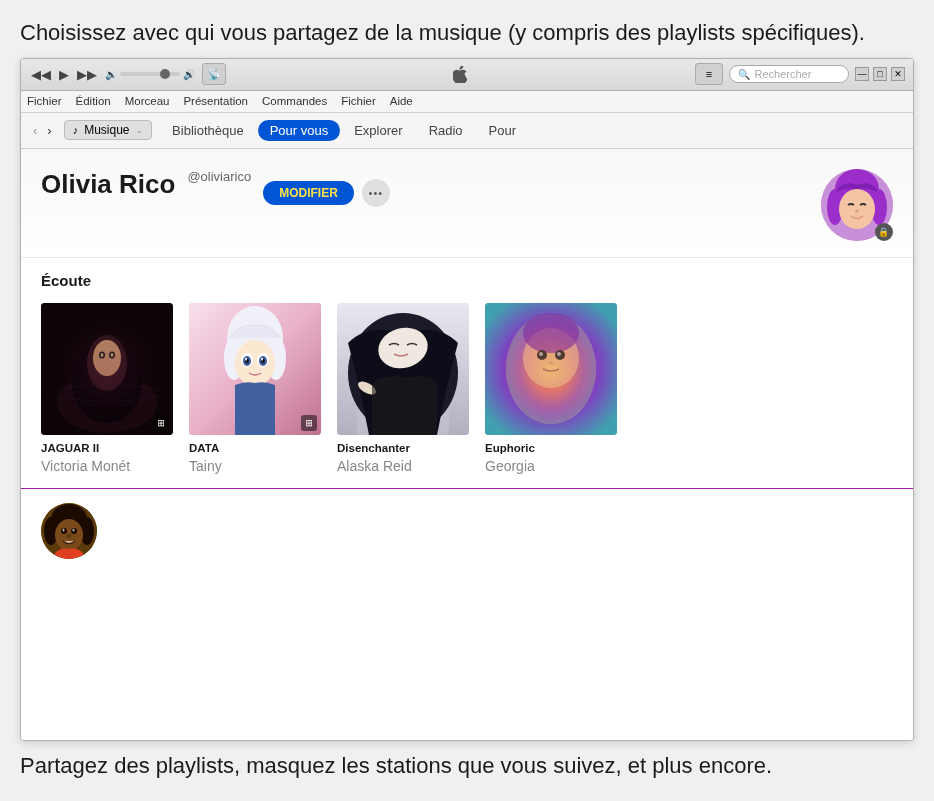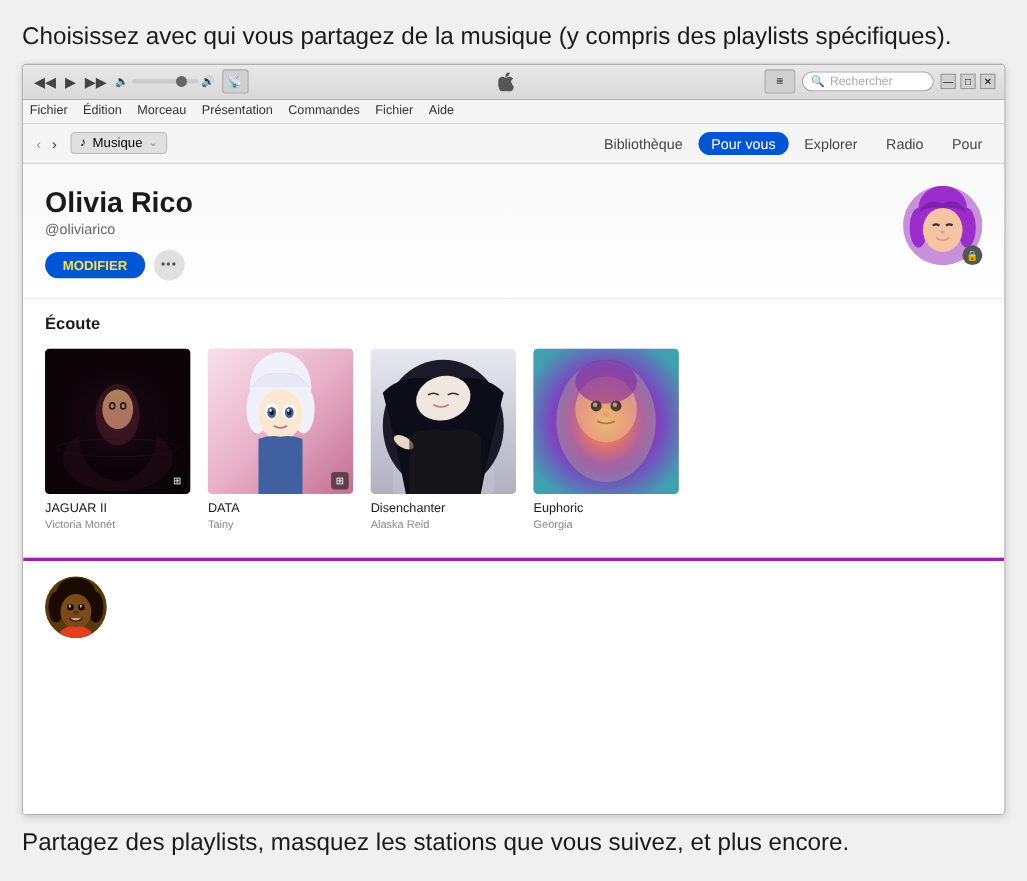--- a/index.html
+++ b/index.html
@@ -191,21 +191,21 @@
       border: 1px solid #bbb;
       border-radius: 4px;
       padding: 2px 8px;
       gap: 6px;
       font-size: 12px;
       cursor: pointer;
     }
     .nav-tabs {
       flex: 1;
       display: flex;
-      justify-content: flex-end;
+      justify-content: flex-start;
       gap: 2px;
     }
     .nav-tab {
       font-size: 13px;
       padding: 3px 12px;
       border-radius: 14px;
       cursor: pointer;
       color: #444;
     }
     .nav-tab.active {
@@ -225,22 +225,22 @@
     .profile-section {
       padding: 20px 20px 16px 20px;
       display: flex;
       align-items: flex-start;
       justify-content: space-between;
       border-bottom: 1px solid #e8e8e8;
       background: linear-gradient(to bottom, #f8f8f8, #fff);
     }
     .profile-info {
       display: flex;
-      flex-direction: column;
-      gap: 1px;
+      flex-direction: row;
+      gap: 12px;
     }
     .profile-name {
       font-size: 26px;
       font-weight: 700;
       color: #1a1a1a;
     }
     .profile-handle {
       font-size: 13px;
       color: #666;
     }
@@ -290,22 +290,22 @@
       color: #fff;
     }
 
     
     .main-content::-webkit-scrollbar { width: 8px; }
     .main-content::-webkit-scrollbar-track { background: #f0f0f0; }
     .main-content::-webkit-scrollbar-thumb { background: #ccc; border-radius: 4px; }
 
     
     .section {
-      padding: 14px 20px 24px 20px;
-      border-bottom: 3px solid #a21caf;
+      padding: 14px 20px 14px 20px;
+      border-bottom: 1px solid #a21caf;
     }
     .section-title {
       font-size: 15px;
       font-weight: 700;
       color: #1a1a1a;
       margin-bottom: 14px;
     }
     .albums-grid {
       display: flex;
       gap: 16px;
@@ -329,26 +329,26 @@
       right: 4px;
       width: 16px; height: 16px;
       background: rgba(0,0,0,0.5);
       border-radius: 3px;
       display: flex; align-items: center; justify-content: center;
       font-size: 9px;
       color: #fff;
     }
     .album-title {
       font-size: 11.5px;
-      font-weight: 400;
+      font-weight: 700;
       color: #1a1a1a;
       line-height: 1.3;
     }
     .album-artist {
-      font-size: 10px;
+      font-size: 14px;
       color: #888;
       margin-top: 2px;
     }
 
     
     .cover-jaguar {
       background: radial-gradient(ellipse at center, #1a0a0a 0%, #0a0505 100%);
       position: relative;
     }
     .cover-data {

